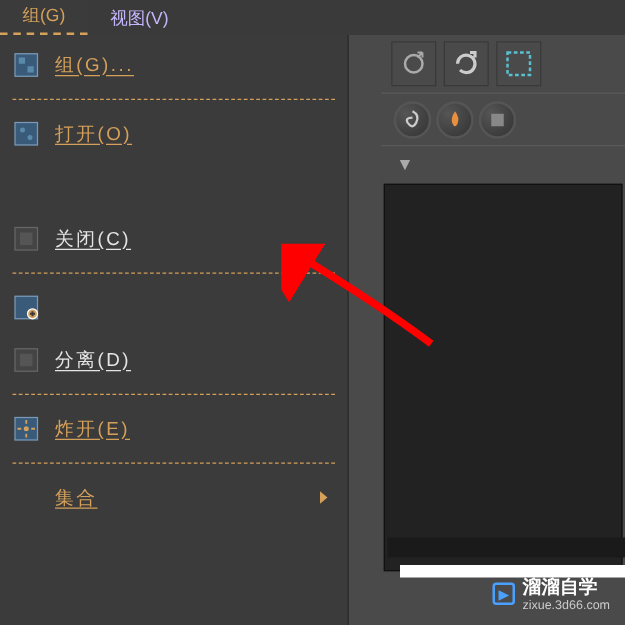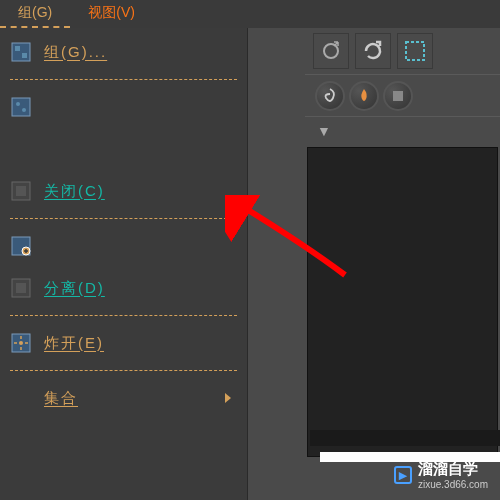--- a/index.html
+++ b/index.html
@@ -11,57 +11,57 @@
       font-size: 14px;
       color: #999;
       overflow: hidden;
       position: relative;
     }
     
     .menubar {
       display: flex;
       background: #3a3a3a;
       height: 28px;
-      align-items: flex-start;
+      align-items: flex-end;
     }
     .menu-title {
       padding: 4px 18px;
-      color: #f97316;
+      color: #c4b5fd;
       cursor: pointer;
     }
     .menu-title.active {
       color: #d4a05a;
       border-bottom: 2px dashed #d4a05a;
       background: #3b3b3b;
     }
     
     .dropdown {
       position: absolute;
       top: 28px;
       left: 0;
-      width: 248px;
+      width: 279px;
       background: #3b3b3b;
       height: 472px;
       border-right: 1px solid #2a2a2a;
     }
     .dropdown-top-border {
       height: 3px;
       background: transparent;
       margin-left: 4px;
       margin-right: 4px;
     }
     .menu-item {
       display: flex;
       align-items: center;
       padding: 10px 8px 10px 10px;
       color: #d4a05a;
       cursor: pointer;
     }
     .menu-item.disabled {
-      color: #14b8a6;
+      color: #e5e5e5;
     }
     .menu-icon {
       width: 22px;
       height: 22px;
       margin-right: 12px;
       display: flex;
       align-items: center;
       justify-content: center;
       flex-shrink: 0;
     }
@@ -216,20 +216,21 @@
   <div class="menu-separator"></div>
 
   <div class="menu-item">
     <span class="menu-icon">
       <svg viewBox="0 0 22 22">
           <rect x="2" y="2" width="18" height="18" fill="#3a5a7a" stroke="#7a9aba"></rect>
           <circle cx="8" cy="8" r="2" fill="#5a8aaa"></circle>
           <circle cx="14" cy="14" r="2" fill="#5a8aaa"></circle>
         </svg>
     </span>
+    <span class="menu-label">打开(O)</span>
   </div>
 
   <div class="menu-item">
     <span class="menu-icon"></span>
   </div>
 
   <div class="menu-item disabled">
     <span class="menu-icon">
       <svg viewBox="0 0 22 22">
           <rect x="2" y="2" width="18" height="18" fill="#444" stroke="#666"></rect>

